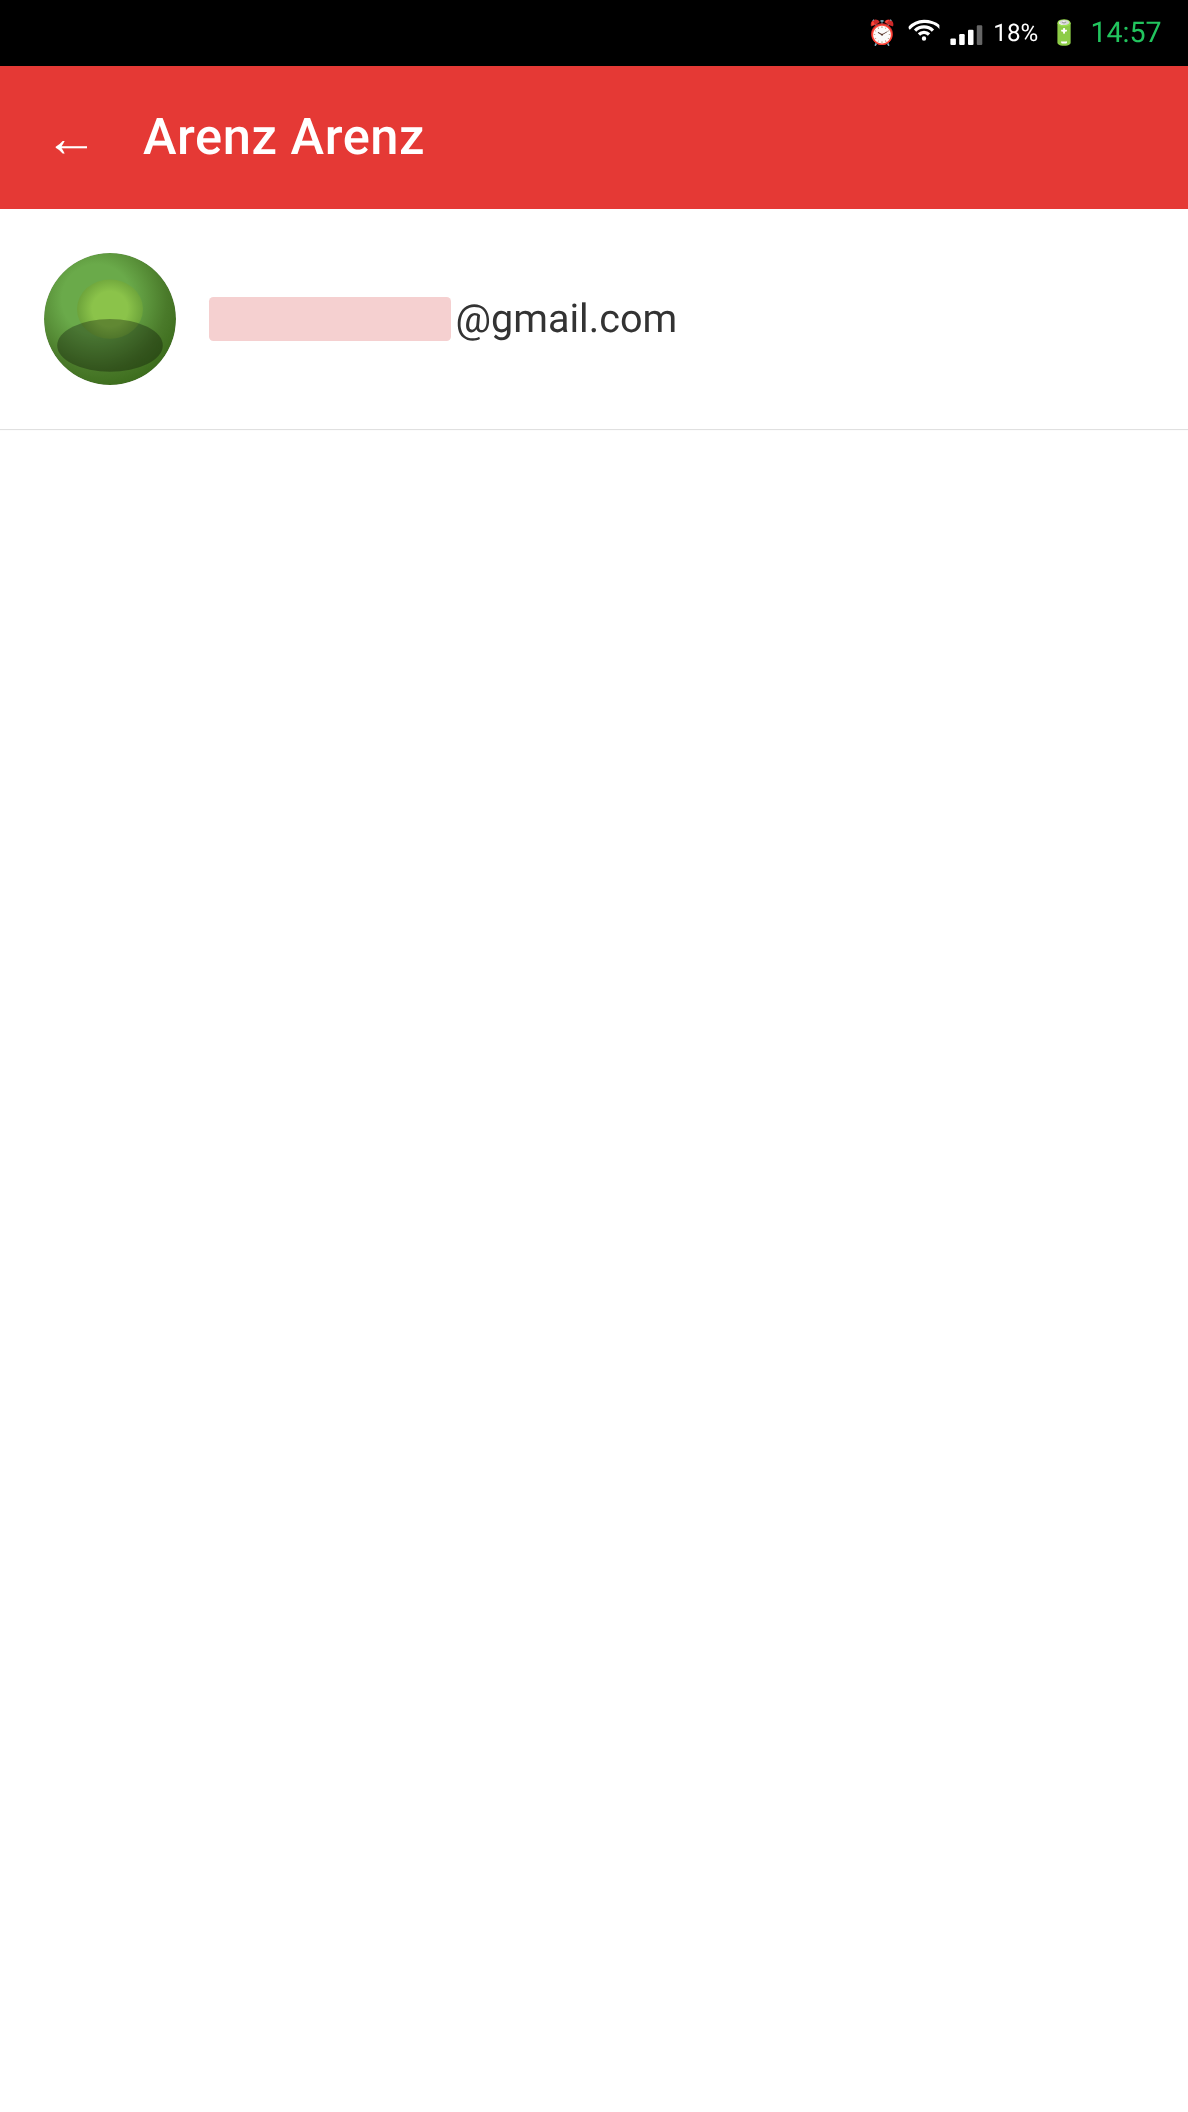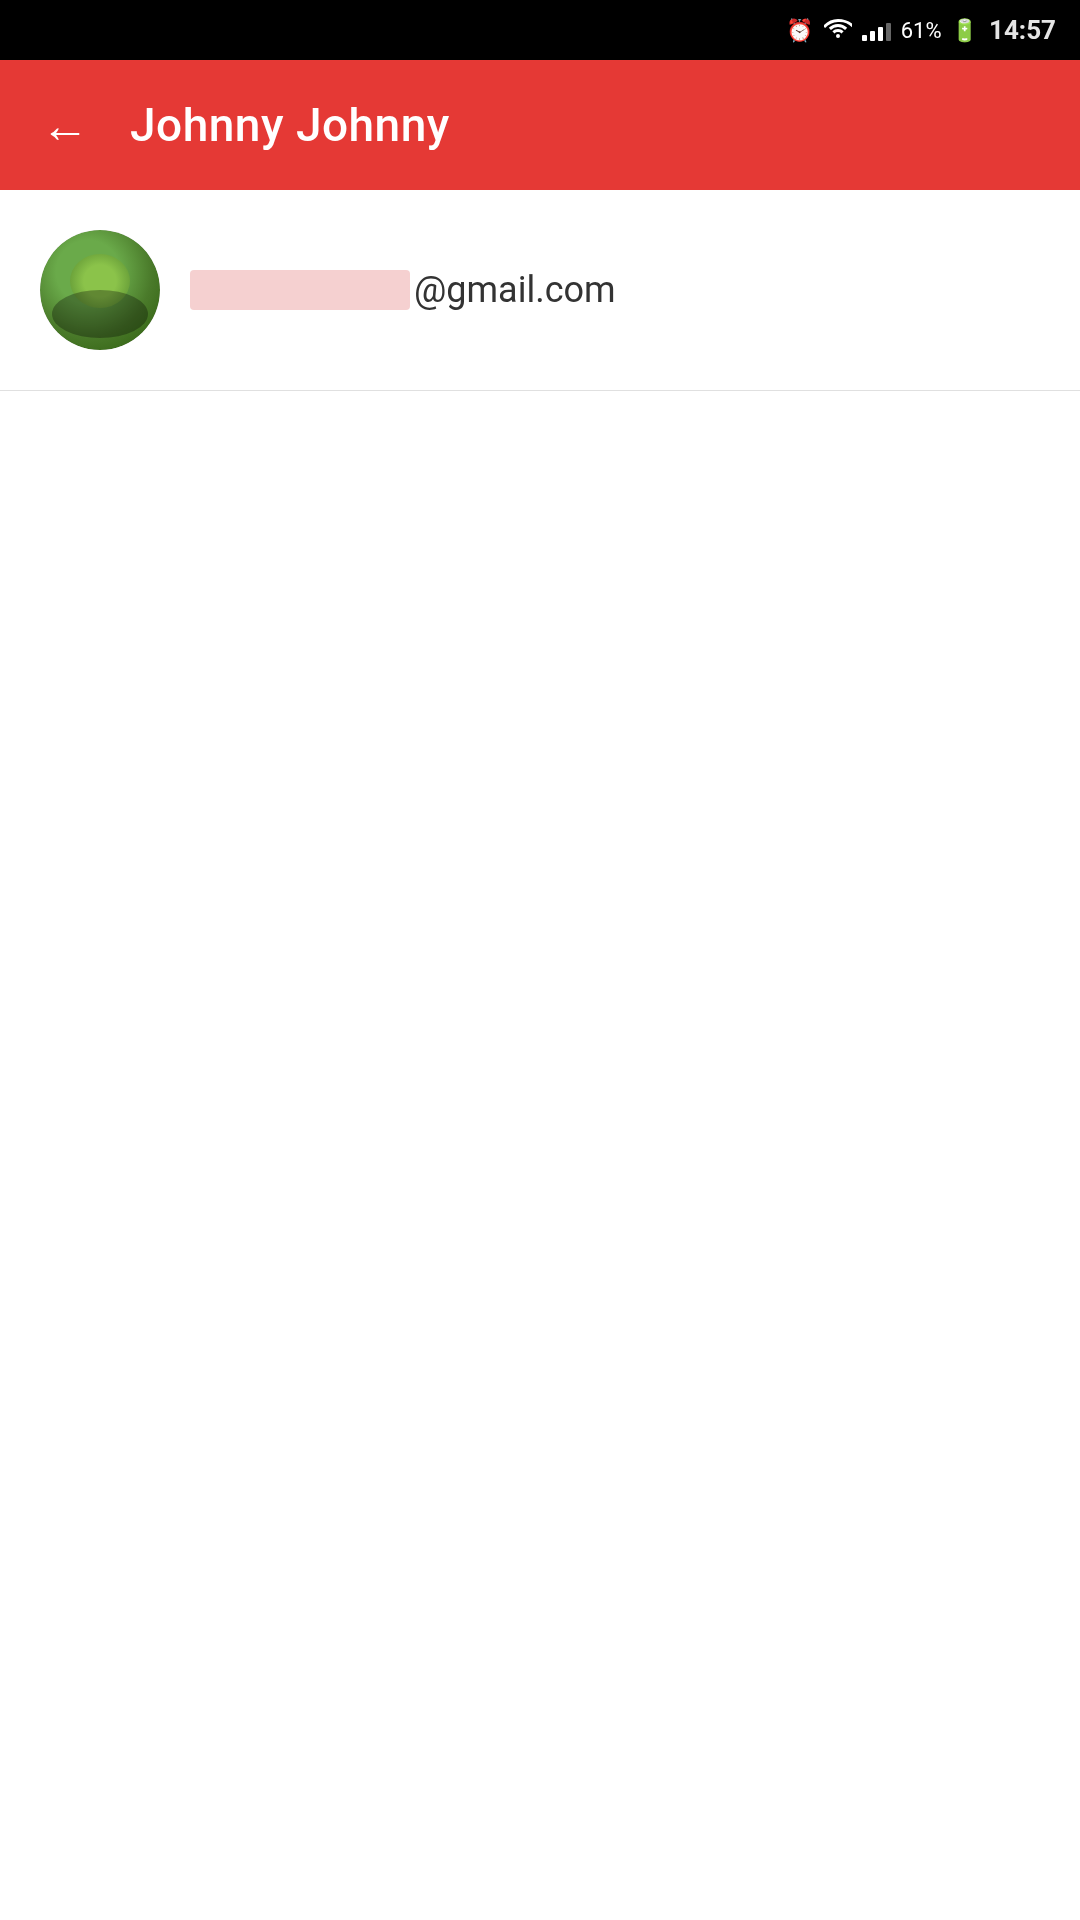--- a/index.html
+++ b/index.html
@@ -34,23 +34,23 @@
       align-items: center;
       gap: 10px;
     }
 
     .status-icon {
       color: #ffffff;
       font-size: 22px;
     }
 
     .status-time {
-      color: #e5e5e5;
+      color: #22c55e;
       font-size: 26px;
-      font-weight: 700;
+      font-weight: 400;
       text-align: center;
     }
 
     .battery-text {
       color: #ffffff;
       font-size: 22px;
     }
 
     
     .app-bar {
@@ -218,31 +218,31 @@
       <svg width="28" height="22" viewBox="0 0 28 22" fill="white">
         <path d="M14 17a2 2 0 110 4 2 2 0 010-4zm0-5a8 8 0 015.66 2.34l-2.12 2.12A5 5 0 0014 15a5 5 0 00-3.54 1.46L8.34 14.34A8 8 0 0114 12zm0-5a13 13 0 019.19 3.81l-2.12 2.12A10 10 0 0014 10a10 10 0 00-7.07 2.93L4.81 10.81A13 13 0 0114 7zm0-5C20.63 2 26.63 4.69 31 9l-2.12 2.12A18 18 0 0014 5 18 18 0 001.12 11.12L-1 9A21 21 0 0114 2z"></path>
       </svg>
     </span>
     <div class="signal-bars">
       <div class="signal-bar"></div>
       <div class="signal-bar"></div>
       <div class="signal-bar"></div>
       <div class="signal-bar"></div>
     </div>
-    <span class="battery-text">61%</span>
+    <span class="battery-text">18%</span>
     <span class="status-icon">🔋</span>
     <span class="status-time">14:57</span>
   </div>
 </div>
 
 <div class="app-bar">
   <div class="back-button">
     <span>←</span>
   </div>
-  <span class="app-bar-title">Johnny Johnny</span>
+  <span class="app-bar-title">Arenz Arenz</span>
 </div>
 
 <div class="main-content">
 
   <div class="profile-section">
     <div class="avatar">
       <div class="avatar-image"></div>
     </div>
     <div class="email-container">
       <span class="email-redacted"></span>

